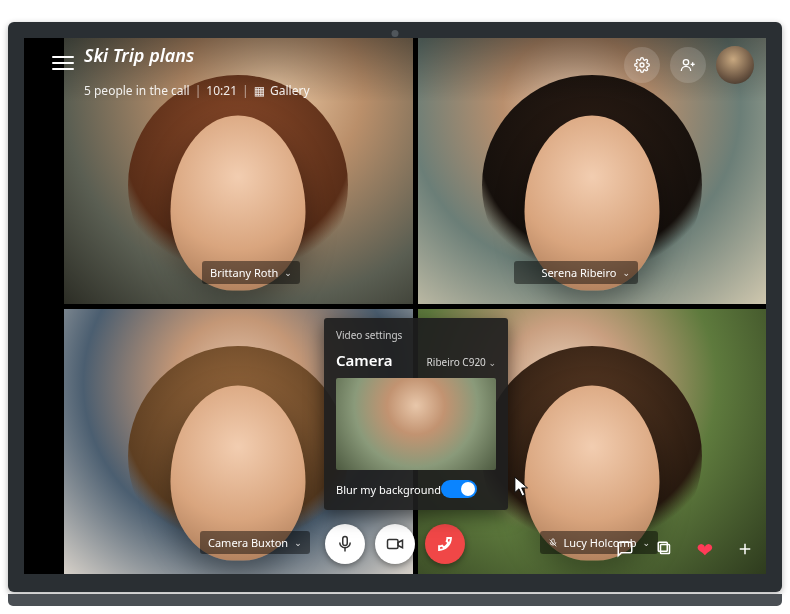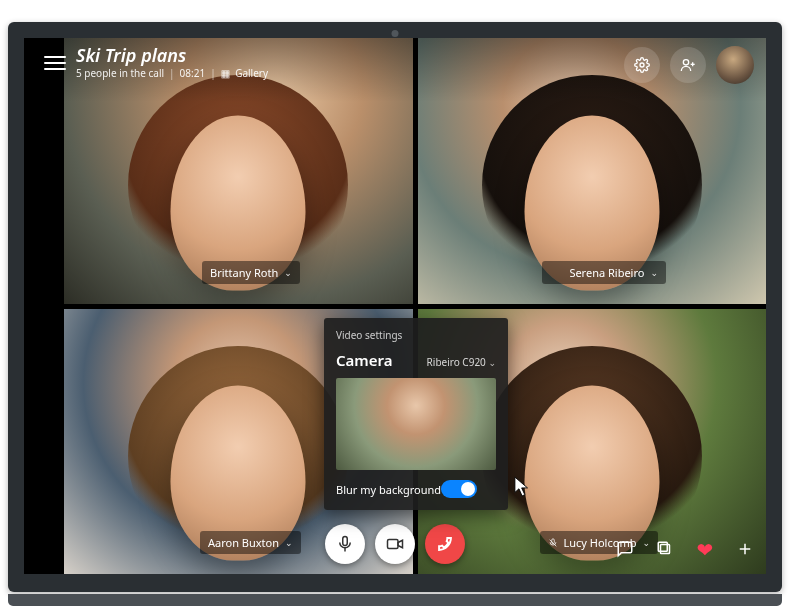--- a/index.html
+++ b/index.html
@@ -73,33 +73,33 @@
     position:absolute;left:50%;top:14%;transform:translateX(-50%);
     width:220px;height:220px;border-radius:50%;
   }
   .tile-1 .hair{background:radial-gradient(circle at 50% 30%, #8a4a2a 0%, #5a2e18 60%, transparent 70%);}
   .tile-2 .hair{background:radial-gradient(circle at 50% 30%, #2a1c14 0%, #16100c 60%, transparent 70%);}
   .tile-3 .hair{background:radial-gradient(circle at 50% 30%, #9a6a3e 0%, #5e3f22 60%, transparent 70%);}
   .tile-4 .hair{background:radial-gradient(circle at 50% 30%, #5a3a24 0%, #2a1b10 60%, transparent 70%);}
 
   
   .header{
-    position:absolute;top:0;left:8px;right:0;
+    position:absolute;top:0;left:16px;right:0;
     height:64px;
     padding:8px 12px;
     display:flex;align-items:flex-start;gap:10px;
     color:#fff;
     background:linear-gradient(180deg, rgba(0,0,0,0.35), rgba(0,0,0,0));
     z-index:20;
   }
   .hamburger{width:22px;height:22px;display:flex;flex-direction:column;justify-content:center;gap:4px;cursor:pointer;margin-top:6px;}
   .hamburger span{height:2px;background:#fff;border-radius:1px;}
   .title-block{display:flex;flex-direction:column;}
   .title{font-size:18px;font-weight:600;font-style:italic;line-height:1.1;}
-  .subtitle{font-size:10px;opacity:0.9;display:flex;gap:5px;align-items:center;}
+  .subtitle{font-size:12px;opacity:0.9;display:flex;gap:5px;align-items:center;margin-top:16px;}
   .subtitle .sep{opacity:0.6;}
 
   .header-right{margin-left:auto;display:flex;gap:10px;align-items:center;}
   .circ-btn{
     width:36px;height:36px;border-radius:50%;
     background:rgba(255,255,255,0.15);
     display:flex;align-items:center;justify-content:center;
     color:#fff;cursor:pointer;
   }
   .avatar{width:38px;height:38px;border-radius:50%;background:radial-gradient(circle at 45% 35%, #c8a880, #6b5542 60%, #2c2620);}
@@ -107,21 +107,21 @@
   
   .chip{
     position:absolute;bottom:20px;
     background:rgba(0,0,0,0.45);
     color:#fff;font-size:11px;
     padding:4px 8px;border-radius:3px;
     display:flex;align-items:center;gap:6px;
     cursor:pointer;z-index:5;
   }
   .tile-1 .chip{left:138px;}
-  .tile-2 .chip{right:100px;padding-left:27px;}
+  .tile-2 .chip{right:128px;padding-left:27px;}
   .tile-3 .chip{left:136px;}
   .tile-4 .chip{right:108px;}
   .chev{font-size:9px;opacity:.85;}
 
   
   .panel{
     position:absolute;
     left:300px;top:280px;width:184px;
     background:rgba(30,30,30,0.92);
     border-radius:3px;color:#fff;
@@ -189,21 +189,21 @@
         <div class="person"></div>
         <div class="chip">
           <span>Serena Ribeiro</span>
           <span class="chev">⌄</span>
         </div>
       </div>
       <div class="tile tile-3">
         <div class="hair"></div>
         <div class="person"></div>
         <div class="chip">
-          <span>Aaron Buxton</span>
+          <span>Camera Buxton</span>
           <span class="chev">⌄</span>
         </div>
       </div>
       <div class="tile tile-4">
         <div class="hair"></div>
         <div class="person"></div>
         <div class="chip">
           <span style="opacity:.9;">
             <svg width="10" height="10" viewBox="0 0 24 24" fill="none" stroke="#fff" stroke-width="2">
                 <path d="M12 2a3 3 0 0 0-3 3v6a3 3 0 0 0 6 0V5a3 3 0 0 0-3-3z"></path>
@@ -221,21 +221,21 @@
       <div class="hamburger">
         <span></span>
           <span></span>
           <span></span>
       </div>
       <div class="title-block">
         <div class="title">Ski Trip plans</div>
         <div class="subtitle">
           <span>5 people in the call</span>
           <span class="sep">|</span>
-          <span>08:21</span>
+          <span>10:21</span>
           <span class="sep">|</span>
           <span>▦</span>
           <span>Gallery</span>
         </div>
       </div>
       <div class="header-right">
         <div class="circ-btn">
           <svg width="16" height="16" viewBox="0 0 24 24" fill="none" stroke="currentColor" stroke-width="2">
               <circle cx="12" cy="12" r="3"></circle>
               <path d="M19.4 15a1.7 1.7 0 0 0 .34 1.87l.06.06a2 2 0 1 1-2.83 2.83l-.06-.06a1.7 1.7 0 0 0-1.87-.34 1.7 1.7 0 0 0-1 1.56V21a2 2 0 1 1-4 0v-.09a1.7 1.7 0 0 0-1-1.56 1.7 1.7 0 0 0-1.87.34l-.06.06a2 2 0 1 1-2.83-2.83l.06-.06a1.7 1.7 0 0 0 .34-1.87 1.7 1.7 0 0 0-1.56-1H3a2 2 0 1 1 0-4h.09a1.7 1.7 0 0 0 1.56-1 1.7 1.7 0 0 0-.34-1.87l-.06-.06a2 2 0 1 1 2.83-2.83l.06.06c.5.5 1.24.64 1.87.34.63-.26 1-.88 1-1.56V3a2 2 0 1 1 4 0v.09c0 .68.37 1.3 1 1.56.63.3 1.37.16 1.87-.34l.06-.06a2 2 0 1 1 2.83 2.83l-.06.06a1.7 1.7 0 0 0-.34 1.87c.26.63.88 1 1.56 1H21a2 2 0 1 1 0 4h-.09a1.7 1.7 0 0 0-1.56 1z"></path>

